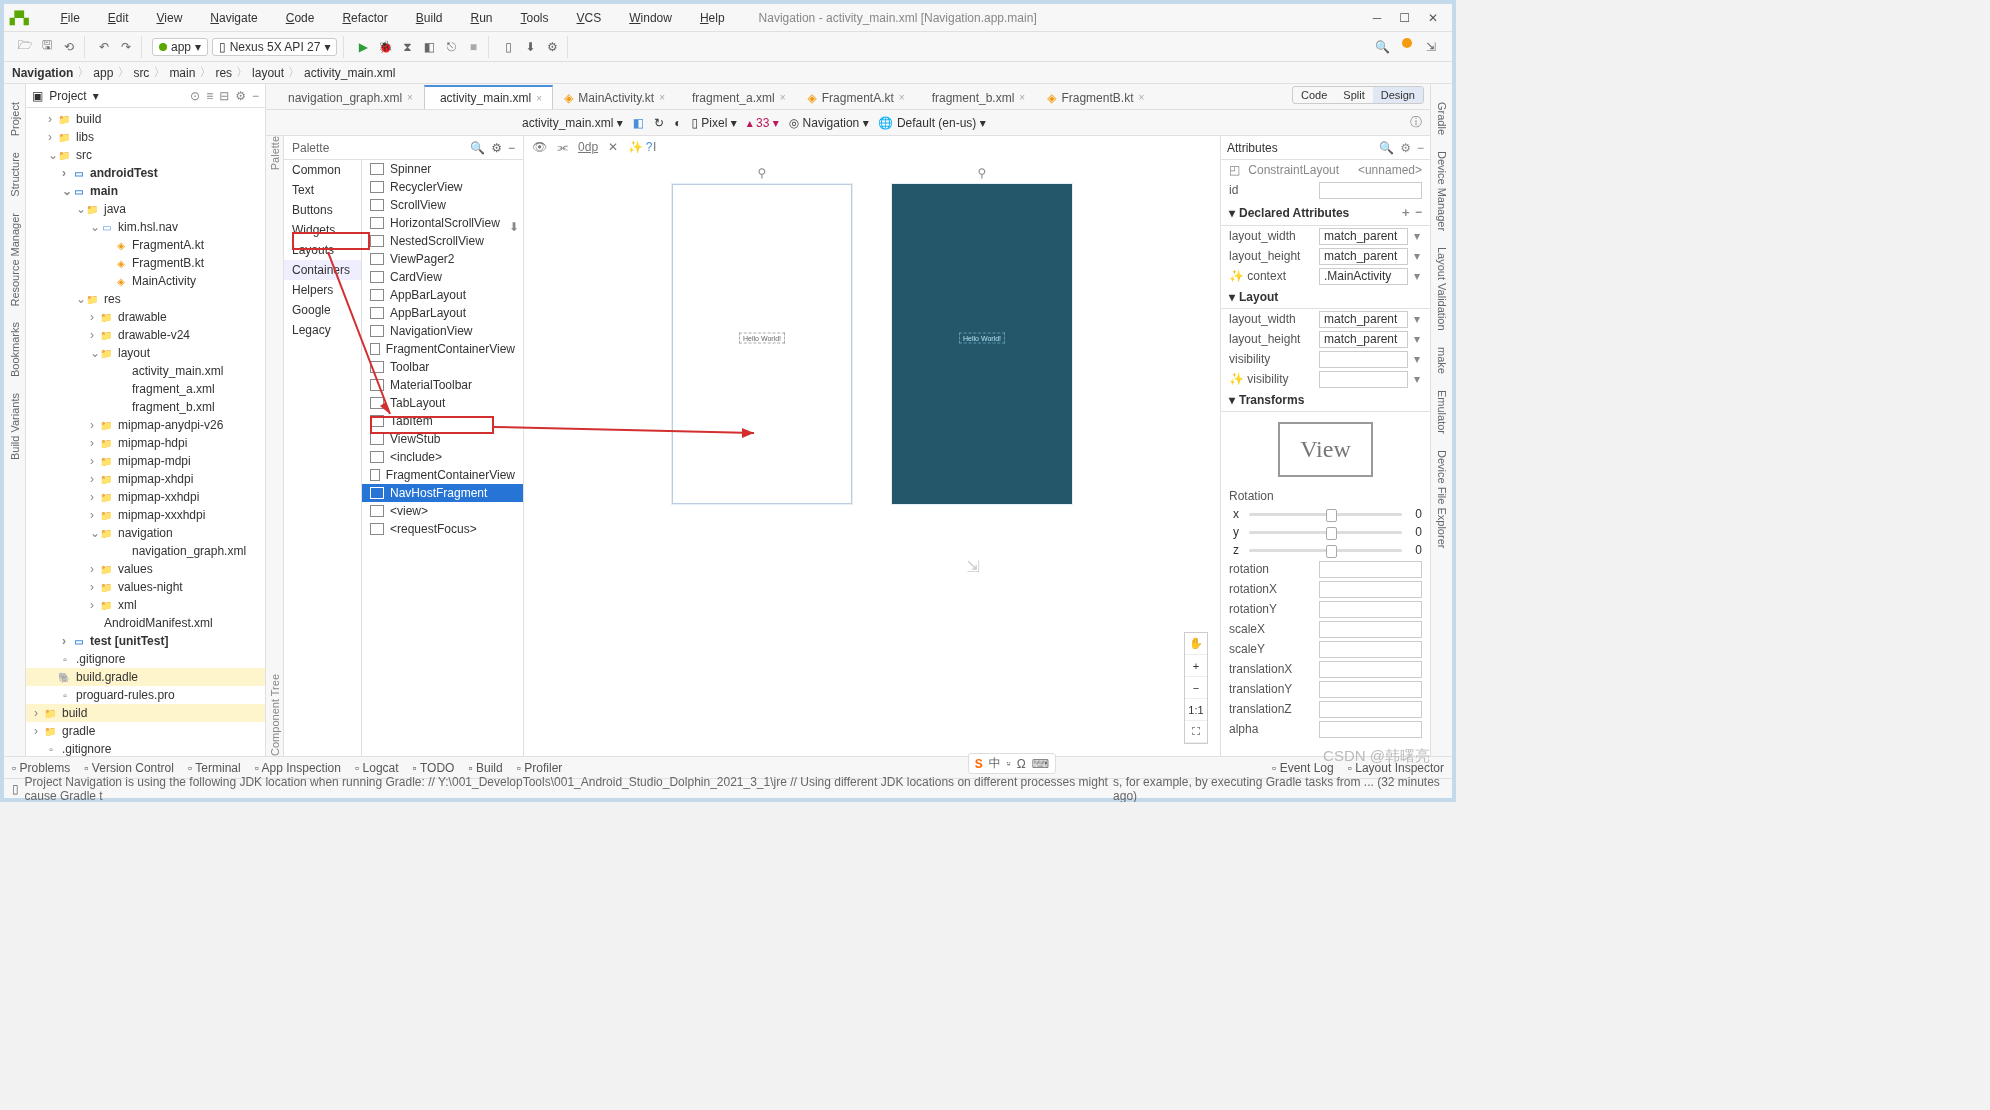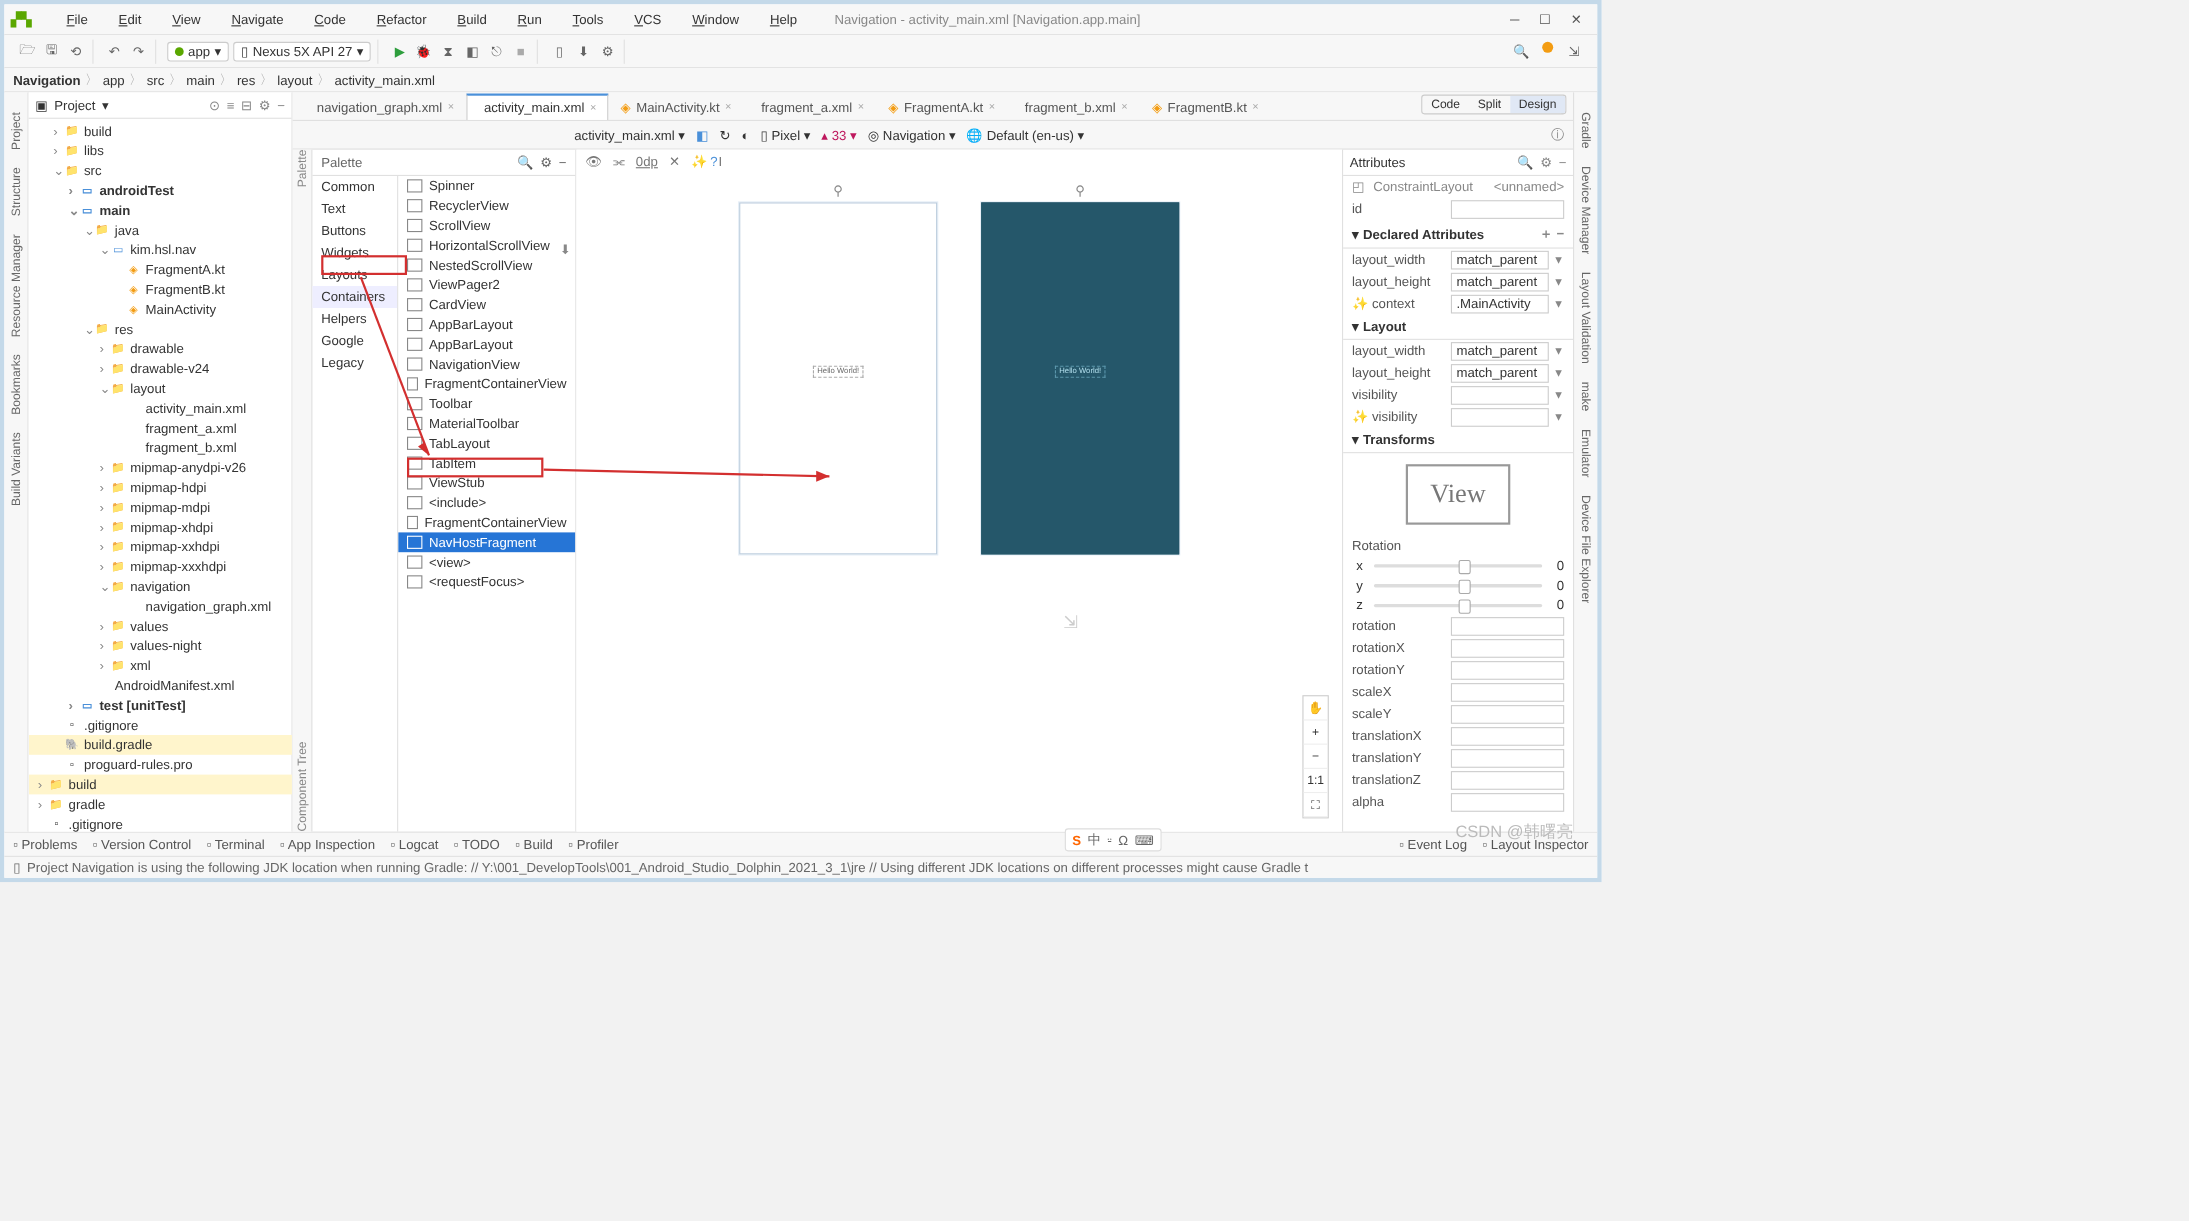--- a/index.html
+++ b/index.html
@@ -741,20 +741,21 @@
       <span>▫ Profiler</span>
       <span class="right" id="statusbar-right">
         <span>▫ Event Log</span>
         <span>▫ Layout Inspector</span>
       </span>
   </div>
   <div class="build-bar">
     <span style="margin-right:6px">▯</span>
     <span>Project Navigation is using the following JDK location when running Gradle: // Y:\001_DevelopTools\001_Android_Studio_Dolphin_2021_3_1\jre // Using different JDK locations on different processes might cause Gradle t</span>
     <span style="flex:1"></span>
+    <span>s, for example, by executing Gradle tasks from ... (32 minutes ago)</span>
   </div>
 
   <div class="ime-float" id="ime-float">
       <span style="color:#f60;font-weight:bold">S</span>
       <span>中</span>
       <span>⸚</span>
       <span>Ω</span>
       <span>⌨</span>
     </div>
   <div class="watermark">CSDN @韩曙亮</div>

